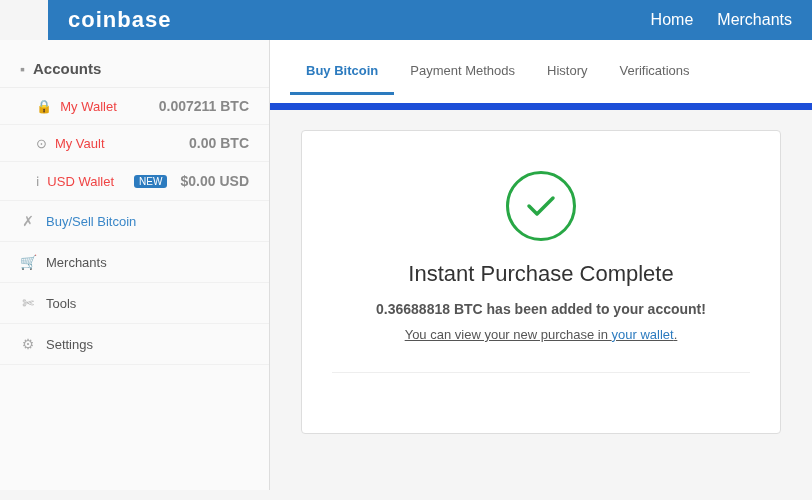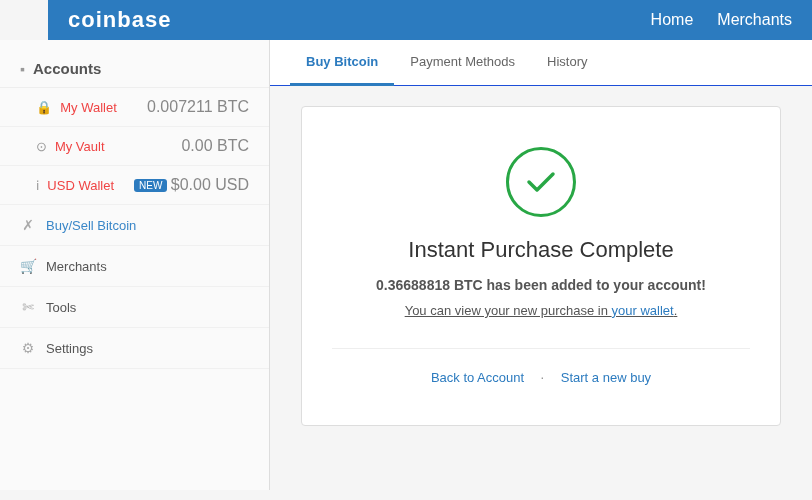--- a/index.html
+++ b/index.html
@@ -78,21 +78,21 @@
     .sidebar-item-icon { color: #999; font-size: 13px; }
     .sidebar-item-label { font-size: 13px; color: #ef4444; }
     .sidebar-item-badge {
       background: #2c7bbf;
       color: white;
       font-size: 10px;
       padding: 1px 5px;
       border-radius: 3px;
       margin-left: 12px;
     }
-    .sidebar-item-value { font-size: 16px; color: #888; }
+    .sidebar-item-value { font-size: 14px; color: #888; font-weight: bold; }
 
     .sidebar-menu-item {
       display: flex;
       align-items: center;
       gap: 10px;
       padding: 12px 20px;
       cursor: pointer;
       color: #555;
       border-bottom: 1px solid #f0f0f0;
     }
@@ -103,23 +103,23 @@
     
     .main {
       flex: 1;
       background: #f5f5f5;
       overflow: hidden;
     }
 
     
     .tabs {
       background: white;
-      border-bottom: 1px solid #1d4ed8;
-      display: flex;
-      padding: 0 20px;
+      border-bottom: 7px solid #1d4ed8;
+      display: flex;
+      padding: 9px 20px;
       gap: 0;
     }
     .tab {
       padding: 14px 16px;
       cursor: pointer;
       font-size: 13px;
       color: #666;
       border-bottom: 3px solid transparent;
       margin-bottom: -1px;
     }
@@ -272,20 +272,21 @@
     </div>
 
   </aside>
 
   <main class="main">
 
     <div class="tabs">
       <div class="tab active">Buy Bitcoin</div>
       <div class="tab">Payment Methods</div>
       <div class="tab">History</div>
+      <div class="tab">Verifications</div>
     </div>
 
     <div class="content">
 
       <div class="success-card">
 
         <div class="success-icon">
           <svg viewBox="0 0 36 36" fill="none" xmlns="http://www.w3.org/2000/svg">
             <polyline points="6,18 14,26 30,10" stroke="#28a745" stroke-width="3.5" stroke-linecap="round" stroke-linejoin="round"></polyline>
           </svg>
@@ -294,25 +295,20 @@
         <div class="success-title">Instant Purchase Complete</div>
 
         <div class="success-message">0.36688818 BTC has been added to your account!</div>
 
         <div class="success-sub">
           <span>You can view your new purchase in </span><a href="#">your wallet</a><span>.</span>
         </div>
 
         <hr class="success-divider">
 
-        <div class="success-actions">
-          <a href="#">Back to Account</a>
-          <span class="separator">·</span>
-          <a href="#">Start a new buy</a>
-        </div>
 
       </div>
 
     </div>
 
   </main>
 
 </div>
 
 </body></html>

